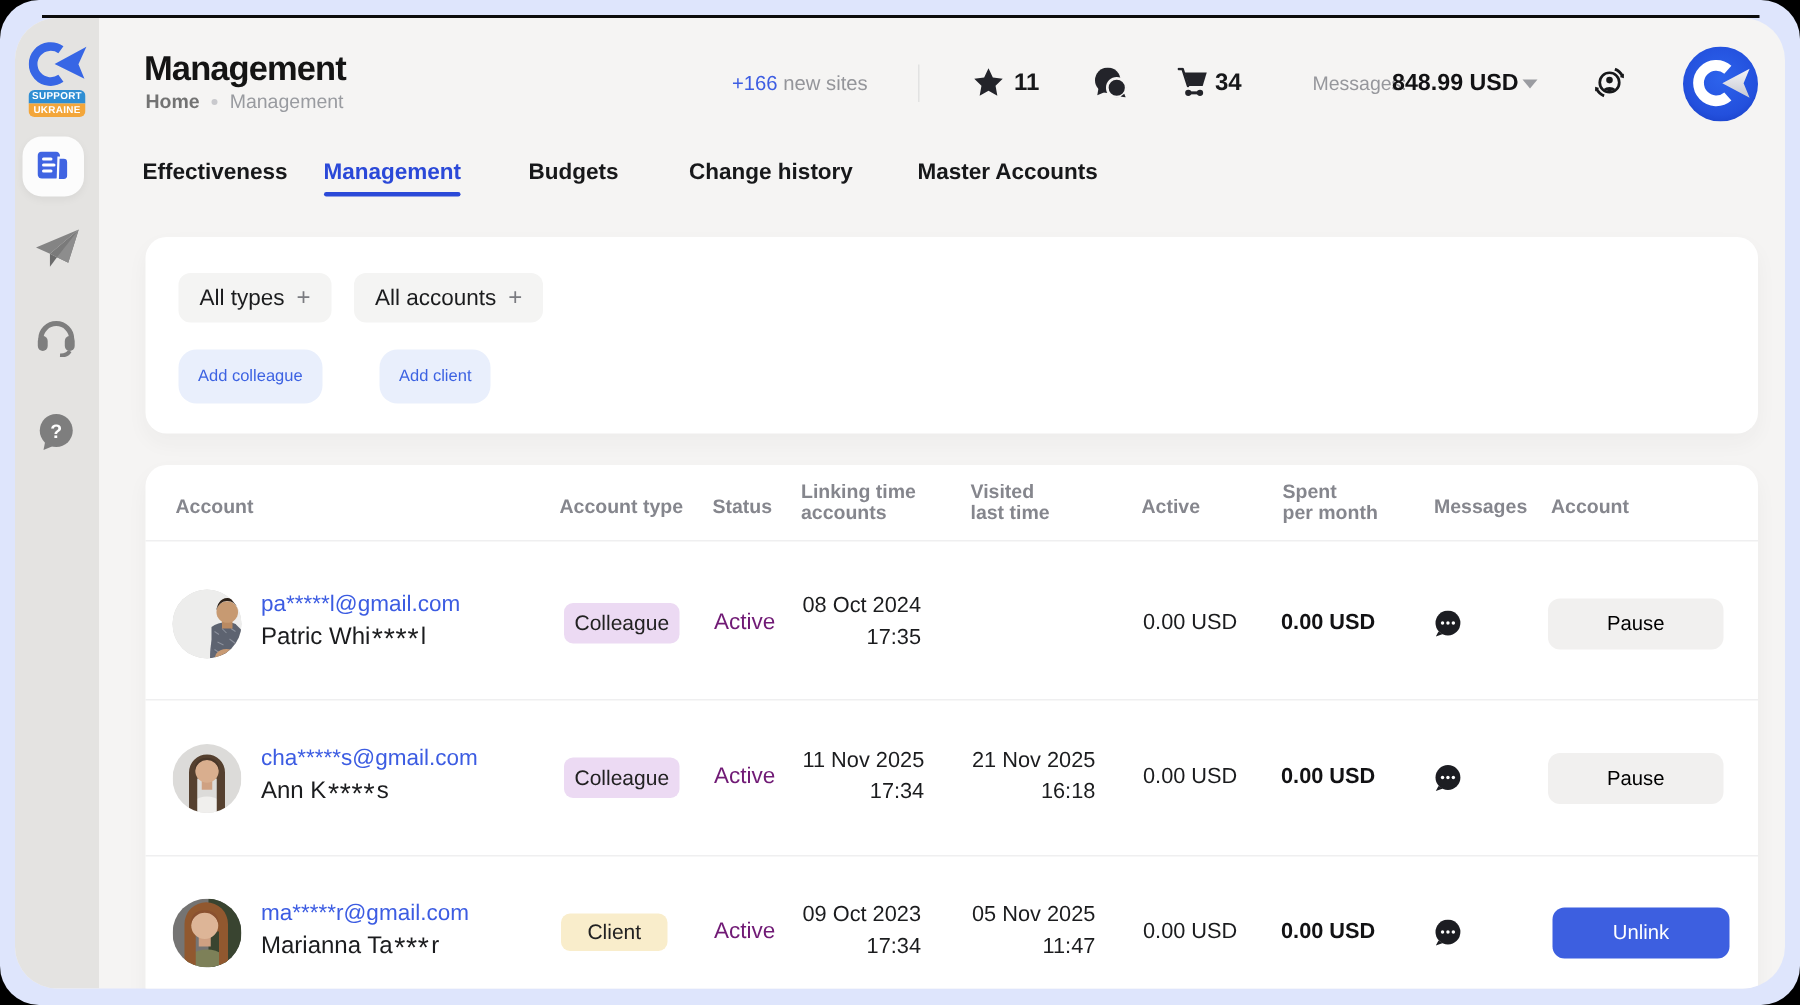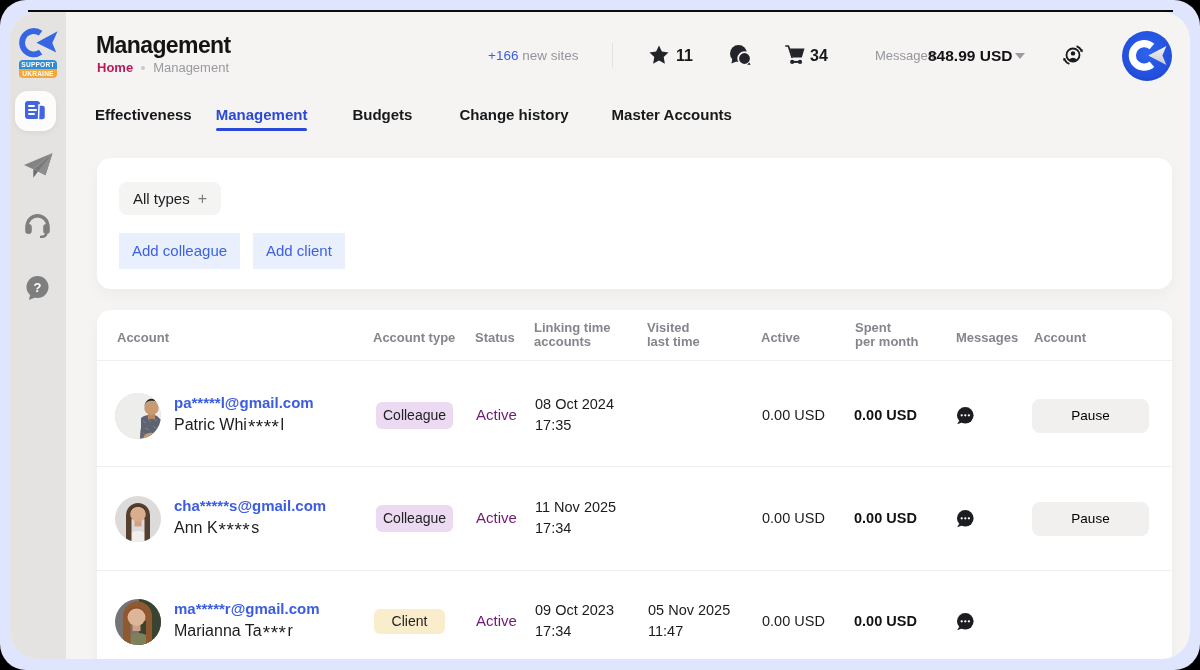--- a/index.html
+++ b/index.html
@@ -18,21 +18,21 @@
 .actsq { position:absolute; left:15px; top:91px; width:41px; height:40px; background:#fcfcfc;
   border-radius:13px; box-shadow:0 2px 6px rgba(0,0,0,0.05); }
 .badge-su { position:absolute; left:19px; top:60px; width:38px; height:18px; border-radius:4px;
   overflow:hidden; font-weight:700; color:#fff; text-align:center; }
 .badge-su .b1 { background:#2f8ed3; font-size:6.6px; line-height:9px; letter-spacing:0.2px;}
 .badge-su .b2 { background:#f3a63a; font-size:6.6px; line-height:9px; letter-spacing:0.2px;}
 
 
 .title { position:absolute; left:96px; top:32px; font-size:23px; font-weight:700; color:#141414; letter-spacing:-0.6px;}
 .crumbs { position:absolute; left:97px; top:60px; font-size:13px; color:#999ba0; }
-.crumbs b { color:#be185d; font-weight:700; }
+.crumbs b { color:#737373; font-weight:700; }
 .crumbs .dot { display:inline-block; width:4px; height:4px; border-radius:2px; background:#c9c9cd; vertical-align:2px; margin:0 8px; }
 .newsites { position:absolute; left:488px; top:48px; font-size:13.5px; color:#94959a; }
 .newsites b { color:#3d5de2; font-weight:400; }
 .vdiv { position:absolute; left:612px; top:43px; width:1px; height:25px; background:#e2e2e2; }
 .hstat { position:absolute; top:46.5px; font-size:16px; font-weight:700; color:#17181a; }
 .ballabel { position:absolute; left:875px; top:48px; font-size:13px; color:#96979c; }
 .balval { position:absolute; left:928px; top:46.5px; font-size:15.5px; font-weight:700; color:#121214; }
 .caret { position:absolute; left:1015px; top:53px; width:0; height:0;
   border-left:5.5px solid transparent; border-right:5.5px solid transparent; border-top:6px solid #9b9ca1; }
 
@@ -41,40 +41,40 @@
 .tabs span { letter-spacing:0; }
 .tabs .act { color:#2b49d8; position:relative; }
 .tabs .act:after { content:""; position:absolute; left:0; right:0; bottom:-8px; height:3.5px; border-radius:2px; background:#2b49d8; }
 
 
 .card1 { position:absolute; left:97px; top:158px; width:1075px; height:131px; background:#fff;
   border-radius:14px; box-shadow:0 6px 14px rgba(40,40,60,0.04); }
 .chip { position:absolute; top:24px; height:33px; background:#f4f4f3; border-radius:8px;
   font-size:15px; color:#1b1c1e; line-height:33px; padding:0 14px; }
 .chip .plus { color:#7a7b80; margin-left:8px; font-size:16px; }
-.bbtn { position:absolute; top:75px; height:36px; background:#e9effc; border-radius:0;
-  font-size:15px; color:#3c62e2; line-height:36px; padding:0 13px; }
+.bbtn { position:absolute; top:75px; height:36px; background:#e9effc; border-radius:12px;
+  font-size:11px; color:#3c62e2; line-height:36px; padding:0 13px; }
 
 .card2 { position:absolute; left:97px; top:310px; width:1075px; height:400px; background:#fff;
   border-radius:14px; box-shadow:0 6px 14px rgba(40,40,60,0.04); }
 .th { position:absolute; font-size:13px; font-weight:700; color:#85868d; line-height:14.5px; }
 .th1 { top:20.5px; }
 .th2 { top:10.5px; }
 .rowline { position:absolute; left:0; right:0; height:1px; background:#efeff0; }
 
 
-.email { position:absolute; font-size:15px; color:#3c5ce2; line-height:15px;font-weight:bold; }
+.email { position:absolute; font-size:15px; color:#3c5ce2; line-height:15px; }
 .name  { position:absolute; font-size:16px; color:#1b1c1e; line-height:18px; }
 .ast { display:inline-block; font-size:19px; transform:translateY(3px); letter-spacing:0.5px; margin:0 1px; }
 .tbadge { position:absolute; left:279px; height:27px; border-radius:6px; font-size:14px;
   color:#222; line-height:27px; padding:0 7px; }
 .purple { background:#ecdaf3; }
 .yellow { background:#f9edcb; }
 .active { position:absolute; left:379px; font-size:15px; color:#701a75; }
-.dcol { position:absolute; font-size:14.5px; color:#1b1c1e; line-height:21.5px; }
+.dcol { position:absolute; font-size:14.5px; color:#1b1c1e; line-height:21.5px;text-align:right; }
 .bal { position:absolute; left:665px; font-size:14.5px; color:#1b1c1e; }
 .spent { position:absolute; left:757px; font-size:14.5px; font-weight:700; color:#121214; }
 .pbtn { position:absolute; left:935px; width:117px; height:34px; background:#f1f0ef; border-radius:8px;
   font-size:13.5px; color:#000000; text-align:center; line-height:34px; }
 .ubtn { position:absolute; left:938px; width:118px; height:34px; background:#3d5fe0; border-radius:8px;
   font-size:13.5px; color:#fff; text-align:center; line-height:34px; }
 .avatar { position:absolute; left:18px; width:46px; height:46px; border-radius:50%; overflow:hidden; }
 .msgico { position:absolute; left:859px; }
 </style>
 </head>
@@ -167,20 +167,21 @@
       </defs>
       <circle cx="25" cy="25" r="25" fill="url(#avg)"></circle>
       <path d="M 29.9 15.5 A 11.8 11.8 0 1 0 29.9 33.3" fill="none" stroke="#fff" stroke-width="7.2"></path>
       <polygon points="26.2,24.5 44.4,14.9 40.4,24.5 44.4,34.1" fill="url(#arr)"></polygon>
     </svg>
 
     <div class="tabs"><span style="margin-right:24px">Effectiveness</span><span class="act" style="margin-right:45px">Management</span><span style="margin-right:47px">Budgets</span><span style="margin-right:43px">Change history</span><span>Master Accounts</span></div>
 
     <div class="card1">
       <div class="chip" style="left:22px">All types<span class="plus">+</span></div>
+      <div class="chip" style="left:139px">All accounts<span class="plus">+</span></div>
       <div class="bbtn" style="left:22px">Add colleague</div>
       <div class="bbtn" style="left:156px">Add client</div>
     </div>
 
     <div class="card2">
       <div class="th th1" style="left:20px">Account</div>
       <div class="th th1" style="left:276px">Account type</div>
       <div class="th th1" style="left:378px">Status</div>
       <div class="th th2" style="left:437px">Linking time<br>accounts</div>
       <div class="th th2" style="left:550px">Visited<br>last time</div>
@@ -230,20 +231,21 @@
           <rect x="19.5" y="23.5" width="7" height="7" fill="#cfa182"></rect>
           <circle cx="23" cy="18" r="7.8" fill="#d9ae8e"></circle>
           <path d="M15 17.5 a8.1 8.1 0 0 1 16 0 c0.5 -2 -0.4 -8.3 -8 -8.3 c-7.6 0 -8.5 6.3 -8 8.3 z" fill="#4a3729"></path>
         </svg>
       </div>
       <div class="email" style="left:77px;top:188px">cha*****s@gmail.com</div>
       <div class="name" style="left:77px;top:207.5px">Ann K<span class="ast">****</span>s</div>
       <div class="tbadge purple" style="top:194.5px">Colleague</div>
       <div class="active" style="top:199px">Active</div>
       <div class="dcol" style="left:438px;top:186.5px">11 Nov 2025<br>17:34</div>
+      <div class="dcol" style="left:551px;top:186.5px">21 Nov 2025<br>16:18</div>
       <div class="bal" style="top:199.5px">0.00 USD</div>
       <div class="spent" style="top:199.5px">0.00 USD</div>
       <svg class="msgico" style="top:200px" width="18" height="18" viewBox="0 0 18 18">
         <circle cx="9.3" cy="8.3" r="8.3" fill="#1c1d22"></circle>
         <path d="M3 14 L1.2 17.3 L6 15.6 Z" fill="#1c1d22"></path>
         <circle cx="5.7" cy="8.3" r="1.15" fill="#fff"></circle>
             <circle cx="9.3" cy="8.3" r="1.15" fill="#fff"></circle>
             <circle cx="12.9" cy="8.3" r="1.15" fill="#fff"></circle>
       </svg>
       <div class="pbtn" style="top:191.5px">Pause</div>
@@ -267,16 +269,17 @@
       <div class="dcol" style="left:551px;top:289.5px">05 Nov 2025<br>11:47</div>
       <div class="bal" style="top:302.5px">0.00 USD</div>
       <div class="spent" style="top:302.5px">0.00 USD</div>
       <svg class="msgico" style="top:303px" width="18" height="18" viewBox="0 0 18 18">
         <circle cx="9.3" cy="8.3" r="8.3" fill="#1c1d22"></circle>
         <path d="M3 14 L1.2 17.3 L6 15.6 Z" fill="#1c1d22"></path>
         <circle cx="5.7" cy="8.3" r="1.15" fill="#fff"></circle>
             <circle cx="9.3" cy="8.3" r="1.15" fill="#fff"></circle>
             <circle cx="12.9" cy="8.3" r="1.15" fill="#fff"></circle>
       </svg>
+      <div class="ubtn" style="top:294.5px">Unlink</div>
     </div>
   </div>
     </div>
 </div>
 
 </body></html>

